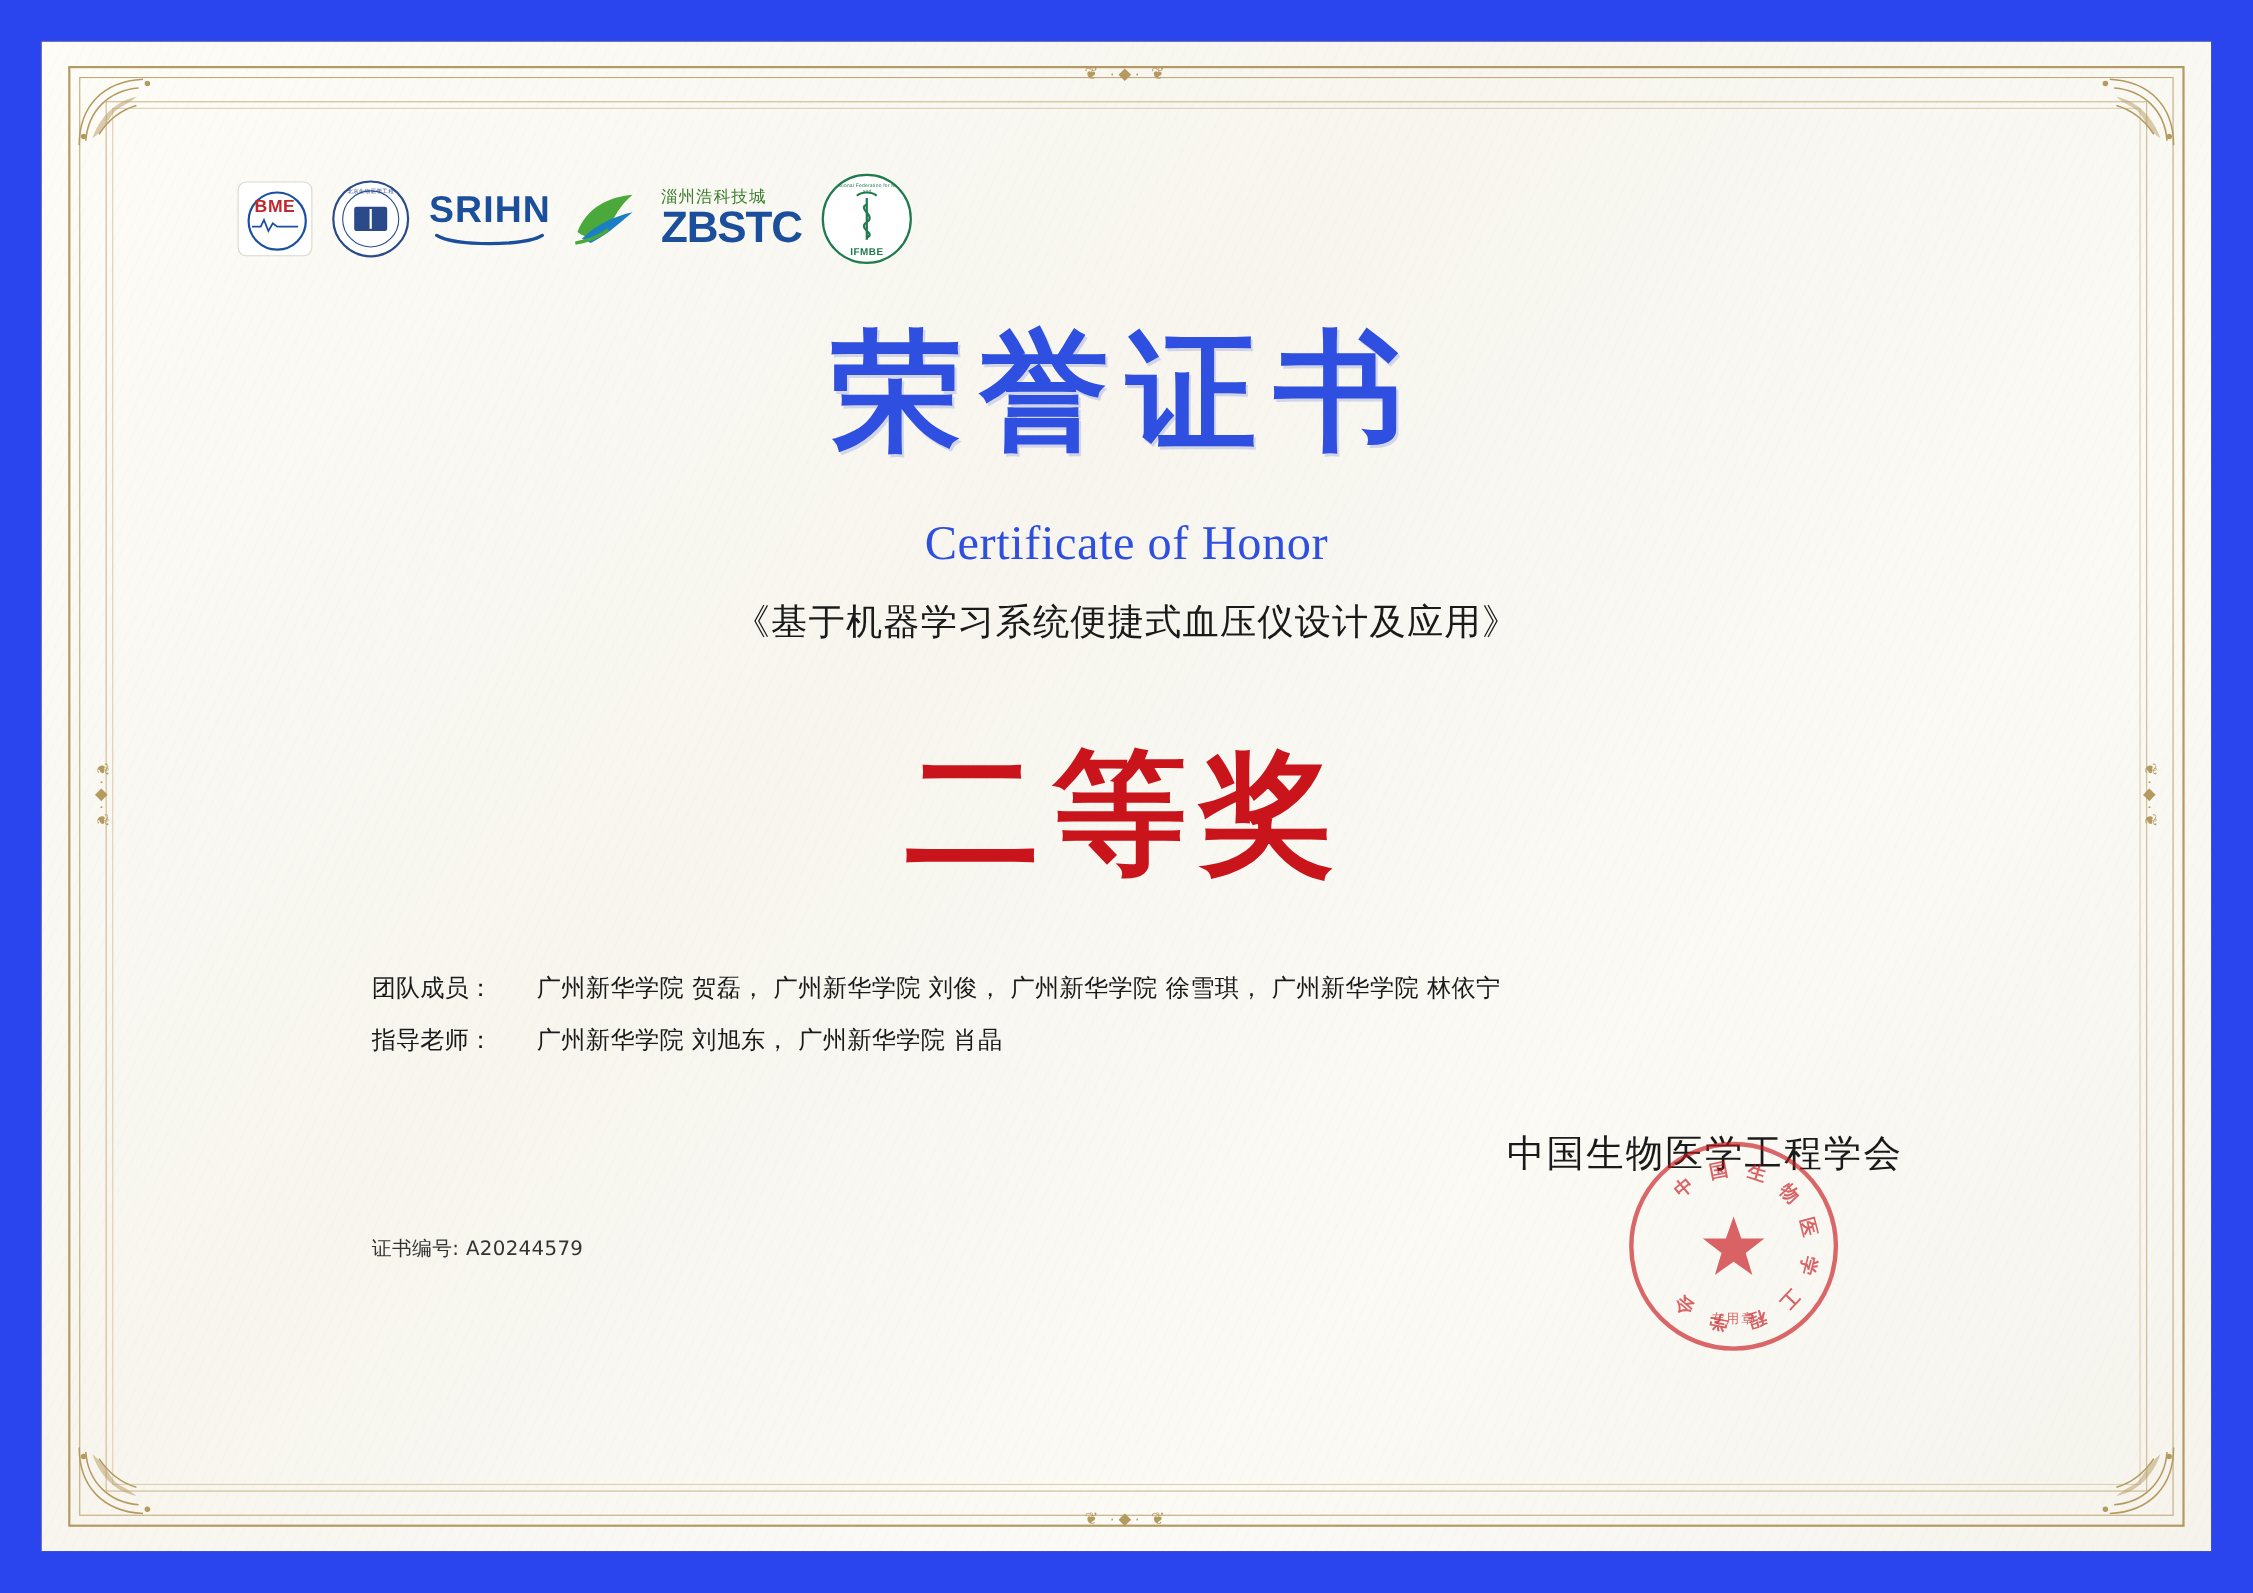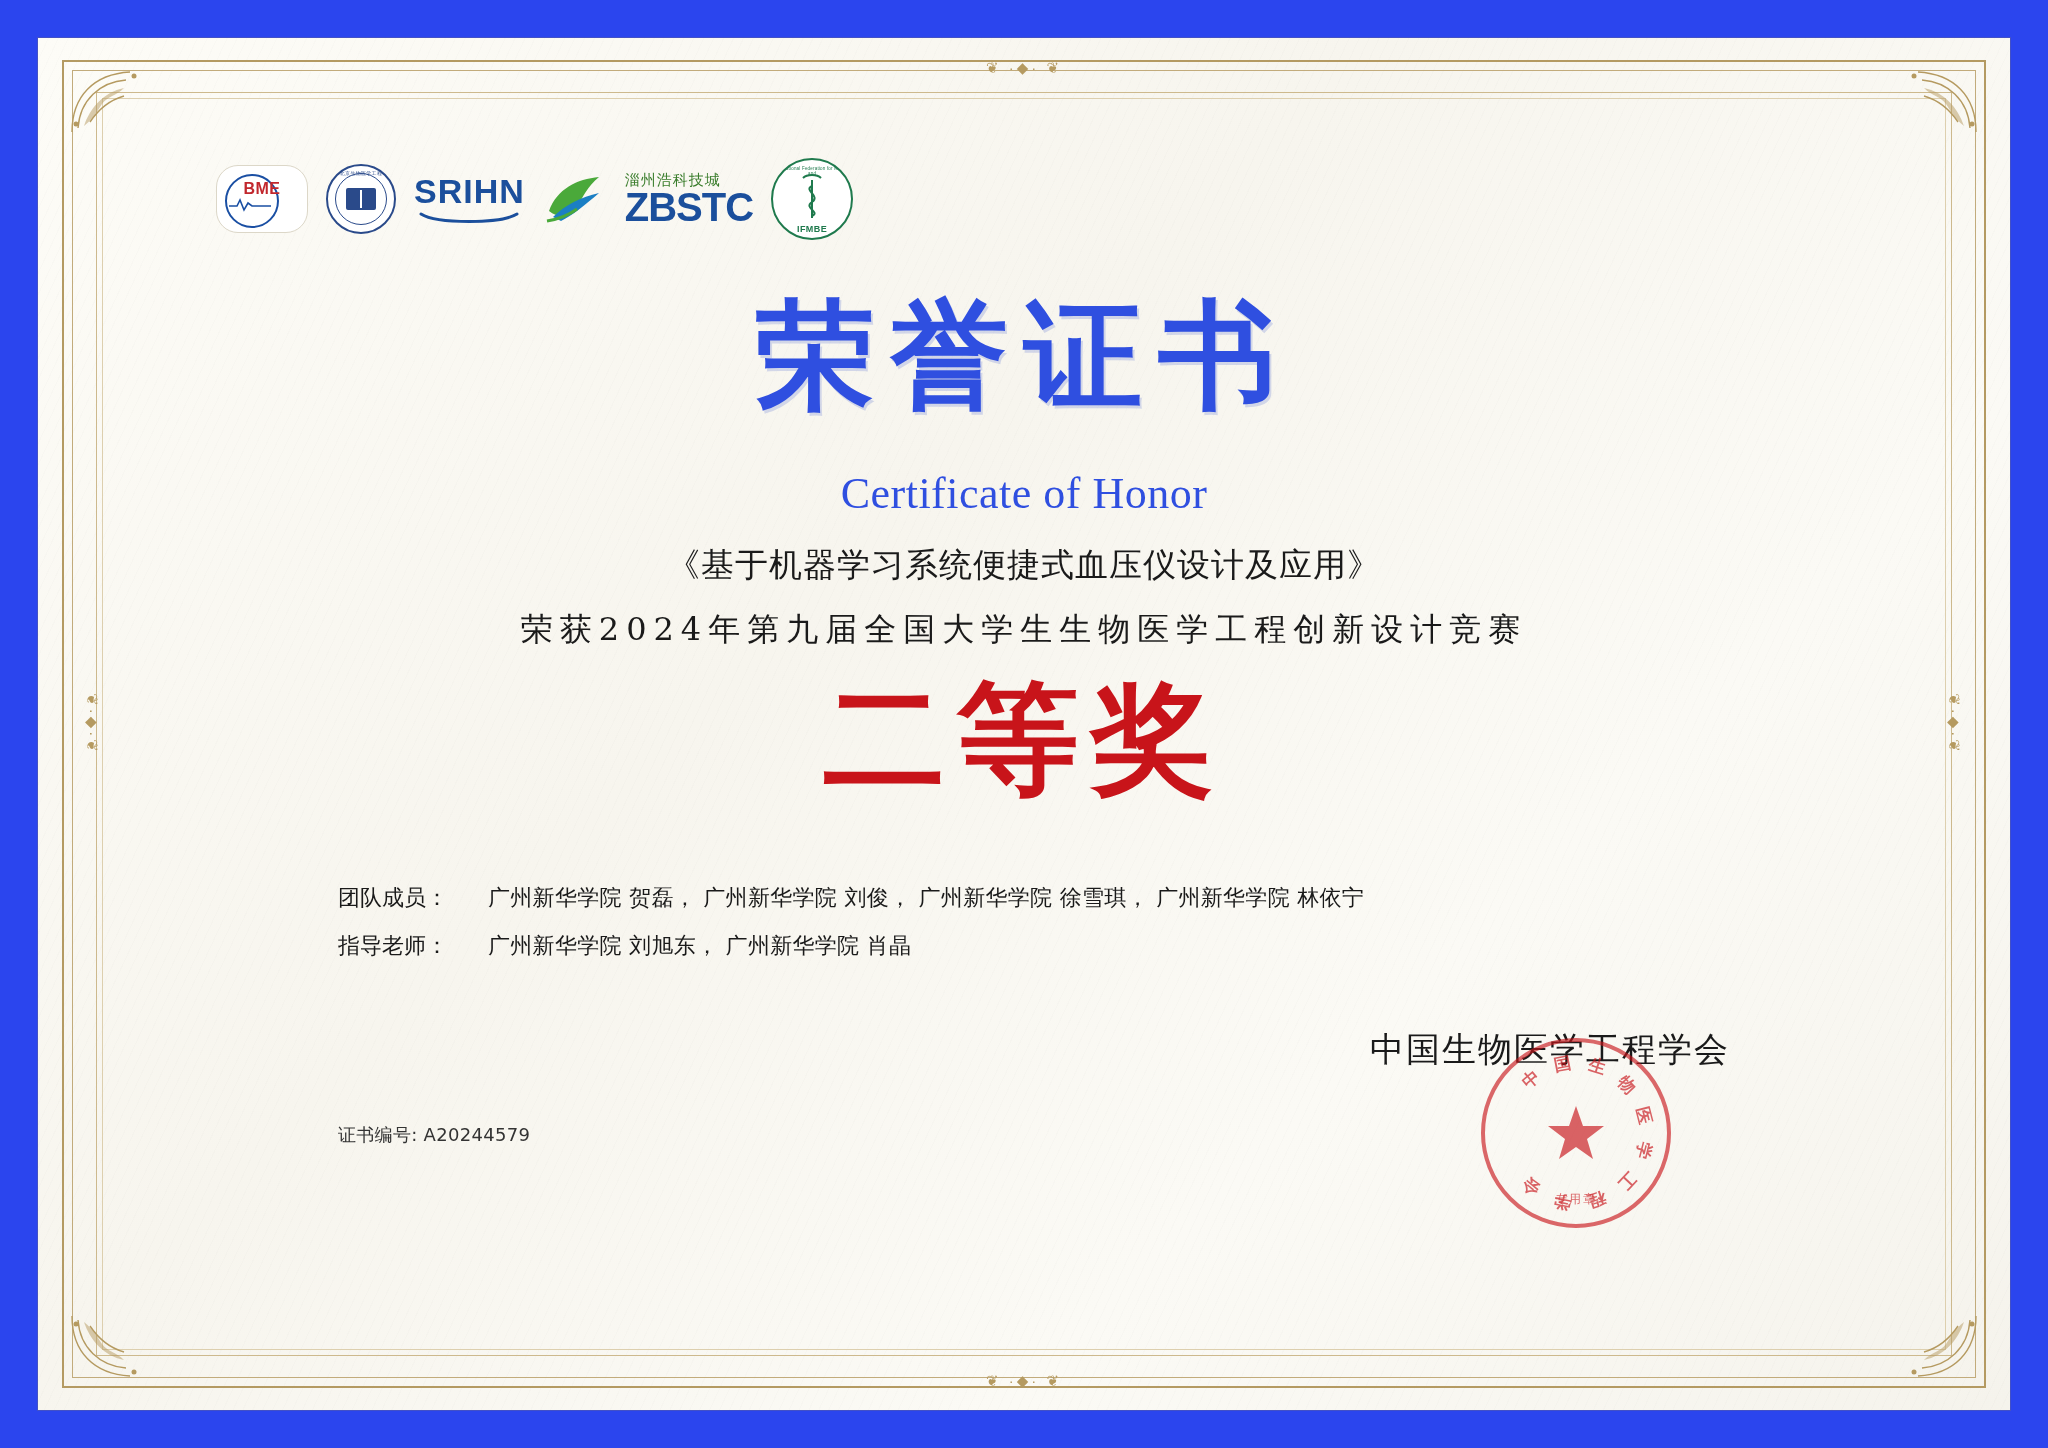--- a/index.html
+++ b/index.html
@@ -87,26 +87,25 @@
     left: 178px;
     top: 120px;
     display: flex;
     align-items: center;
     gap: 18px;
   }
   .logo { display: flex; align-items: center; justify-content: center; }
 
   .logo-bme {
     width: 66px; height: 66px;
-    border-radius: 22px;
+    border-radius: 8px;
     background: #ffffff;
     border: 1px solid #dcd7c8;
     position: relative;
     overflow: hidden;
-    padding-left: 24px;
   }
   .logo-bme .ring {
     position: absolute; left: 8px; top: 8px; width: 50px; height: 50px;
     border-radius: 50%;
     border: 2px solid #1a4fa3;
   }
   .logo-bme .wave {
     position: absolute; left: 10px; top: 30px; width: 46px; height: 16px;
   }
   .logo-bme .txt {
@@ -427,21 +426,20 @@
         <path d="M30 18 C34 14 44 14 48 18"></path>
       </svg>
       <div class="label">IFMBE</div>
     </div>
 
   </div>
 
   <div class="title-cn">荣誉证书</div>
   <div class="title-en">Certificate of Honor</div>
   <div class="project-title">《基于机器学习系统便捷式血压仪设计及应用》</div>
-  <div class="award-line">荣获2024年第九届全国大学生生物医学工程创新设计竞赛</div>
   <div class="award-rank">二等奖</div>
 
   <div class="members">
     <div class="row">
       <div class="lbl">团队成员：</div>
       <div class="val">广州新华学院 贺磊， 广州新华学院 刘俊， 广州新华学院 徐雪琪， 广州新华学院 林依宁</div>
     </div>
     <div class="row">
       <div class="lbl">指导老师：</div>
       <div class="val">广州新华学院 刘旭东， 广州新华学院 肖晶</div>

